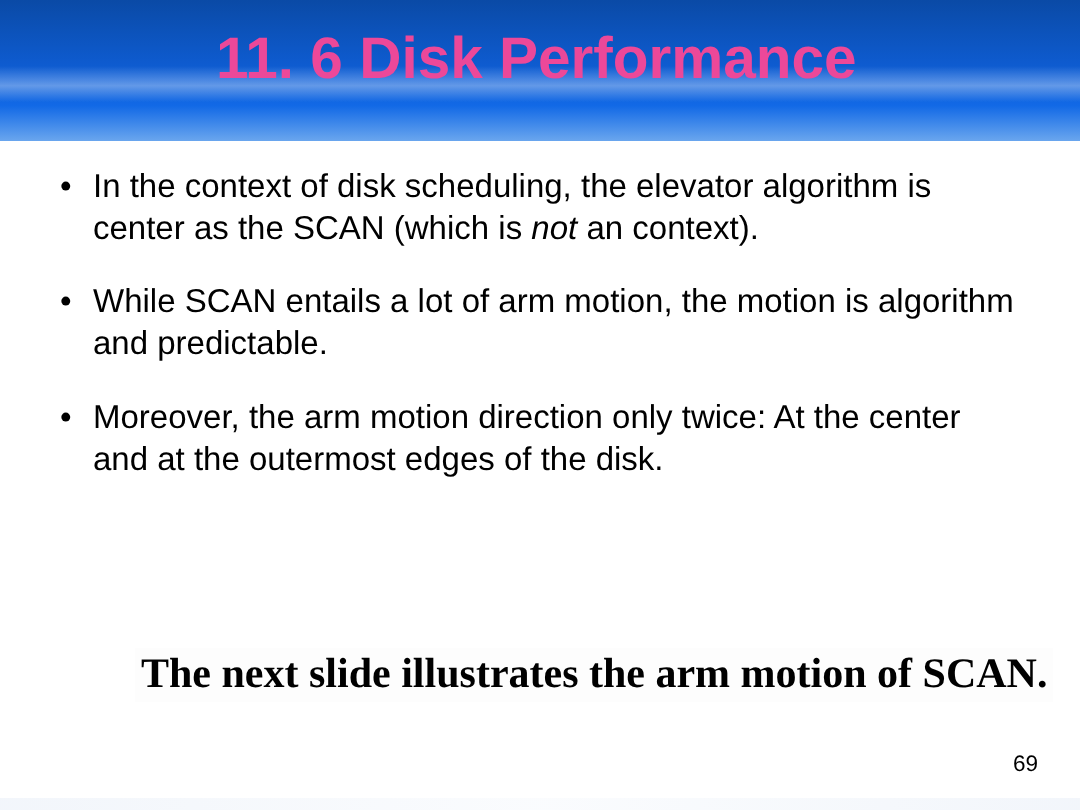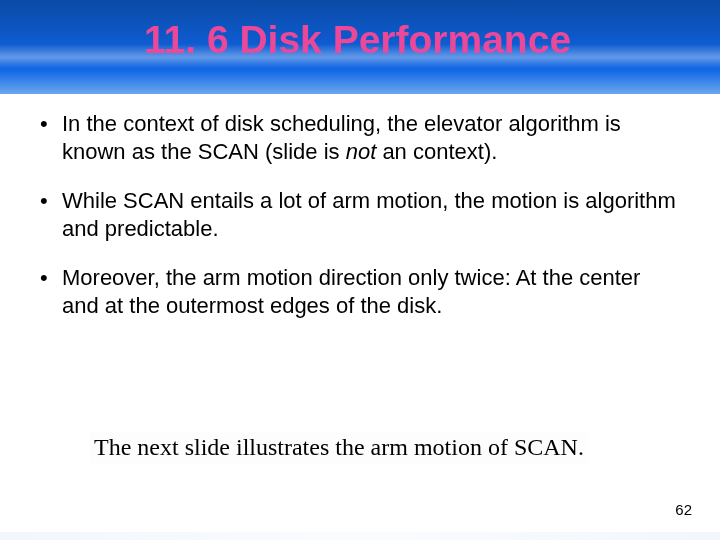--- a/index.html
+++ b/index.html
@@ -69,22 +69,22 @@
   }
   .ital {
     font-style: italic;
     margin-top: 42px;
   }
   .footer-note {
     position: absolute;
     left: 90px;
     top: 432px;
     font-family: "Times New Roman", Times, serif;
-    font-weight: normal;
-    font-size: 24px;
+    font-weight: bold;
+    font-size: 28px;
     color: #000000;
     background: #fdfdfd;
     padding: 2px 4px;
   }
   .pagenum {
     position: absolute;
     right: 28px;
     bottom: 22px;
     font-size: 15px;
     color: #000000;
@@ -107,21 +107,21 @@
   <div class="header-band"></div>
   <div class="header-shine"></div>
 
   <div class="title">11. 6 Disk Performance</div>
 
   <div class="content">
 
     <div class="bullet">
       <div class="dot">•</div>
       <div class="text">
-        <span>In the context of disk scheduling, the elevator algorithm is known as the SCAN (slide is </span><span class="ital">not</span><span> an context).</span>
+        <span>In the context of disk scheduling, the elevator algorithm is center as the SCAN (which is </span><span class="ital">not</span><span> an context).</span>
       </div>
     </div>
 
     <div class="bullet">
       <div class="dot">•</div>
       <div class="text">
         <span>While SCAN entails a lot of arm motion, the motion is algorithm and predictable.</span><span class="ital"></span><span></span>
       </div>
     </div>
 
@@ -129,17 +129,17 @@
       <div class="dot">•</div>
       <div class="text">
         <span>Moreover, the arm motion direction only twice: At the center and at the outermost edges of the disk.</span><span class="ital"></span><span></span>
       </div>
     </div>
 
   </div>
 
   <div class="footer-note">The next slide illustrates the arm motion of SCAN.</div>
 
-  <div class="pagenum">62</div>
+  <div class="pagenum">69</div>
 
   <div class="bottom-strip"></div>
 
 </div>
 
 </body></html>

